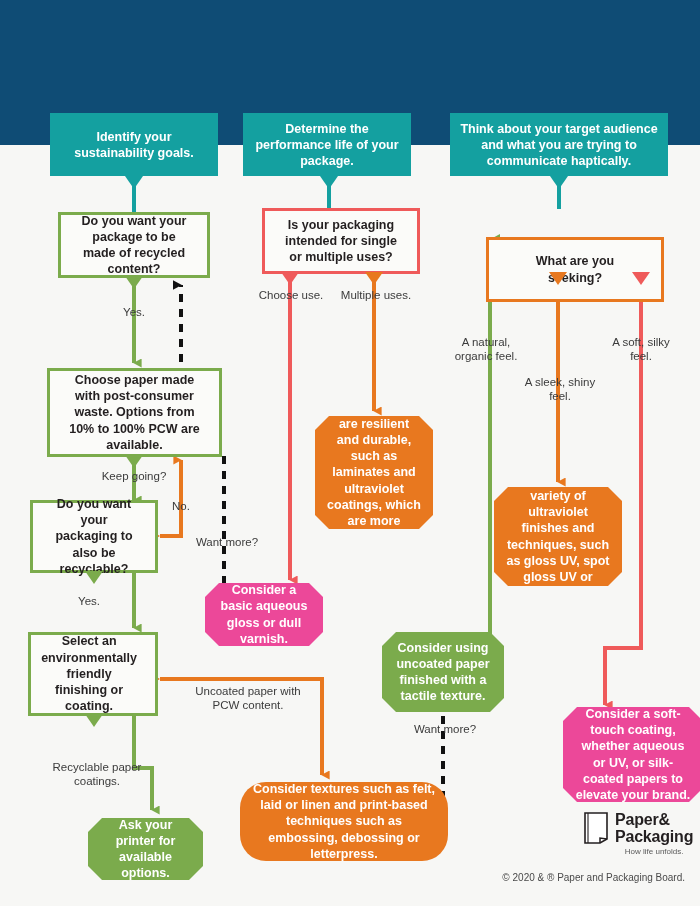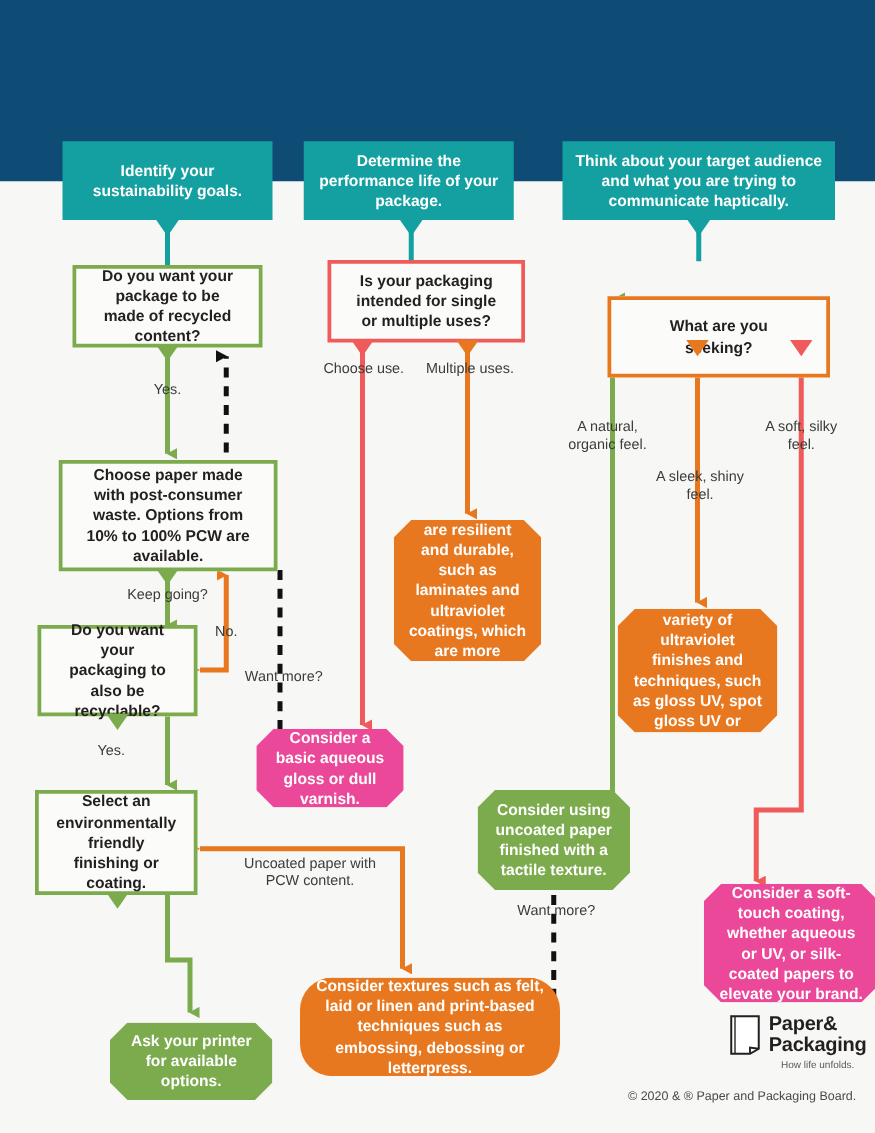--- a/index.html
+++ b/index.html
@@ -33,21 +33,21 @@
   .teal{
     background:#14a0a0;color:#fff;font-weight:bold;font-size:12.5px;line-height:1.28;
     padding:6px 8px;
   }
   .tealtab{position:absolute;width:0;height:0;border-left:9px solid transparent;
            border-right:9px solid transparent;border-top:13px solid #14a0a0;}
 
   
   .dec{
     background:#fbfbf9;font-weight:bold;font-size:12.5px;line-height:1.3;
-    color:#231f20;padding:6px 18px;
+    color:#231f20;padding:6px 18px;justify-content:flex-end;
   }
   .dec.green{border:3px solid #7bab4c;}
   .dec.red{border:3px solid #ef5a5a;}
   .dec.orange{border:3px solid #e8781f;}
 
   
   .res{
     color:#fff;font-weight:bold;font-size:12.5px;line-height:1.3;padding:10px 12px;
     clip-path:polygon(14px 0,calc(100% - 14px) 0,100% 14px,100% calc(100% - 14px),
                       calc(100% - 14px) 100%,14px 100%,0 calc(100% - 14px),0 14px);
@@ -172,21 +172,21 @@
   <div class="node dec green" style="left:47px;top:368px;width:175px;height:89px;">
     <span>Choose paper made with post-consumer waste. Options from 10% to 100% PCW are available.</span>
   </div>
   <div class="tealtab" style="left:125px;top:455px;border-top-color:#7bab4c;"></div>
 
   <div class="node dec green" style="left:28px;top:632px;width:130px;height:84px;">
     <span>Select an environmentally friendly finishing or coating.</span>
   </div>
   <div class="tealtab" style="left:85px;top:714px;border-top-color:#7bab4c;"></div>
 
-  <div class="node res green" style="left:88px;top:818px;width:130px;height:62px;">
+  <div class="node res green" style="left:88px;top:818px;width:115px;height:62px;">
     <span>Ask your printer for available options.</span>
   </div>
 
   <div class="node res red" style="left:205px;top:583px;width:118px;height:63px;">
     <span>Consider a basic aqueous gloss or dull varnish.</span>
   </div>
 
   <div class="node res orange" style="left:315px;top:416px;width:118px;height:113px;">
     <span>Consider finishes that are resilient and durable, such as laminates and ultraviolet coatings, which are more resistant to water.</span>
   </div>
@@ -204,20 +204,21 @@
   </div>
 
   <div class="node res red" style="left:535px;top:707px;width:140px;height:95px;margin-left:28px;">
     <span>Consider a soft-touch coating, whether aqueous or UV, or silk-coated papers to elevate your brand.</span>
   </div>
 
   <div class="lbl" style="left:96px;top:305px;width:76px;">Yes.</div>
   <div class="lbl" style="left:74px;top:469px;width:120px;">Keep going?</div>
   <div class="lbl" style="left:160px;top:499px;width:42px;">No.</div>
   <div class="lbl" style="left:58px;top:594px;width:62px;">Yes.</div>
+  <div class="lbl" style="left:42px;top:760px;width:110px;">Recyclable paper coatings.</div>
   <div class="lbl" style="left:188px;top:684px;width:120px;">Uncoated paper with PCW content.</div>
 
   <div class="lbl" style="left:249px;top:288px;width:84px;">Choose use.</div>
   <div class="lbl" style="left:331px;top:288px;width:90px;">Multiple uses.</div>
   <div class="lbl" style="left:188px;top:535px;width:78px;">Want more?</div>
 
   <div class="lbl" style="left:444px;top:335px;width:84px;">A natural, organic feel.</div>
   <div class="lbl" style="left:524px;top:375px;width:72px;">A sleek, shiny feel.</div>
   <div class="lbl" style="left:605px;top:335px;width:72px;">A soft, silky feel.</div>
   <div class="lbl" style="left:406px;top:722px;width:78px;">Want more?</div>

